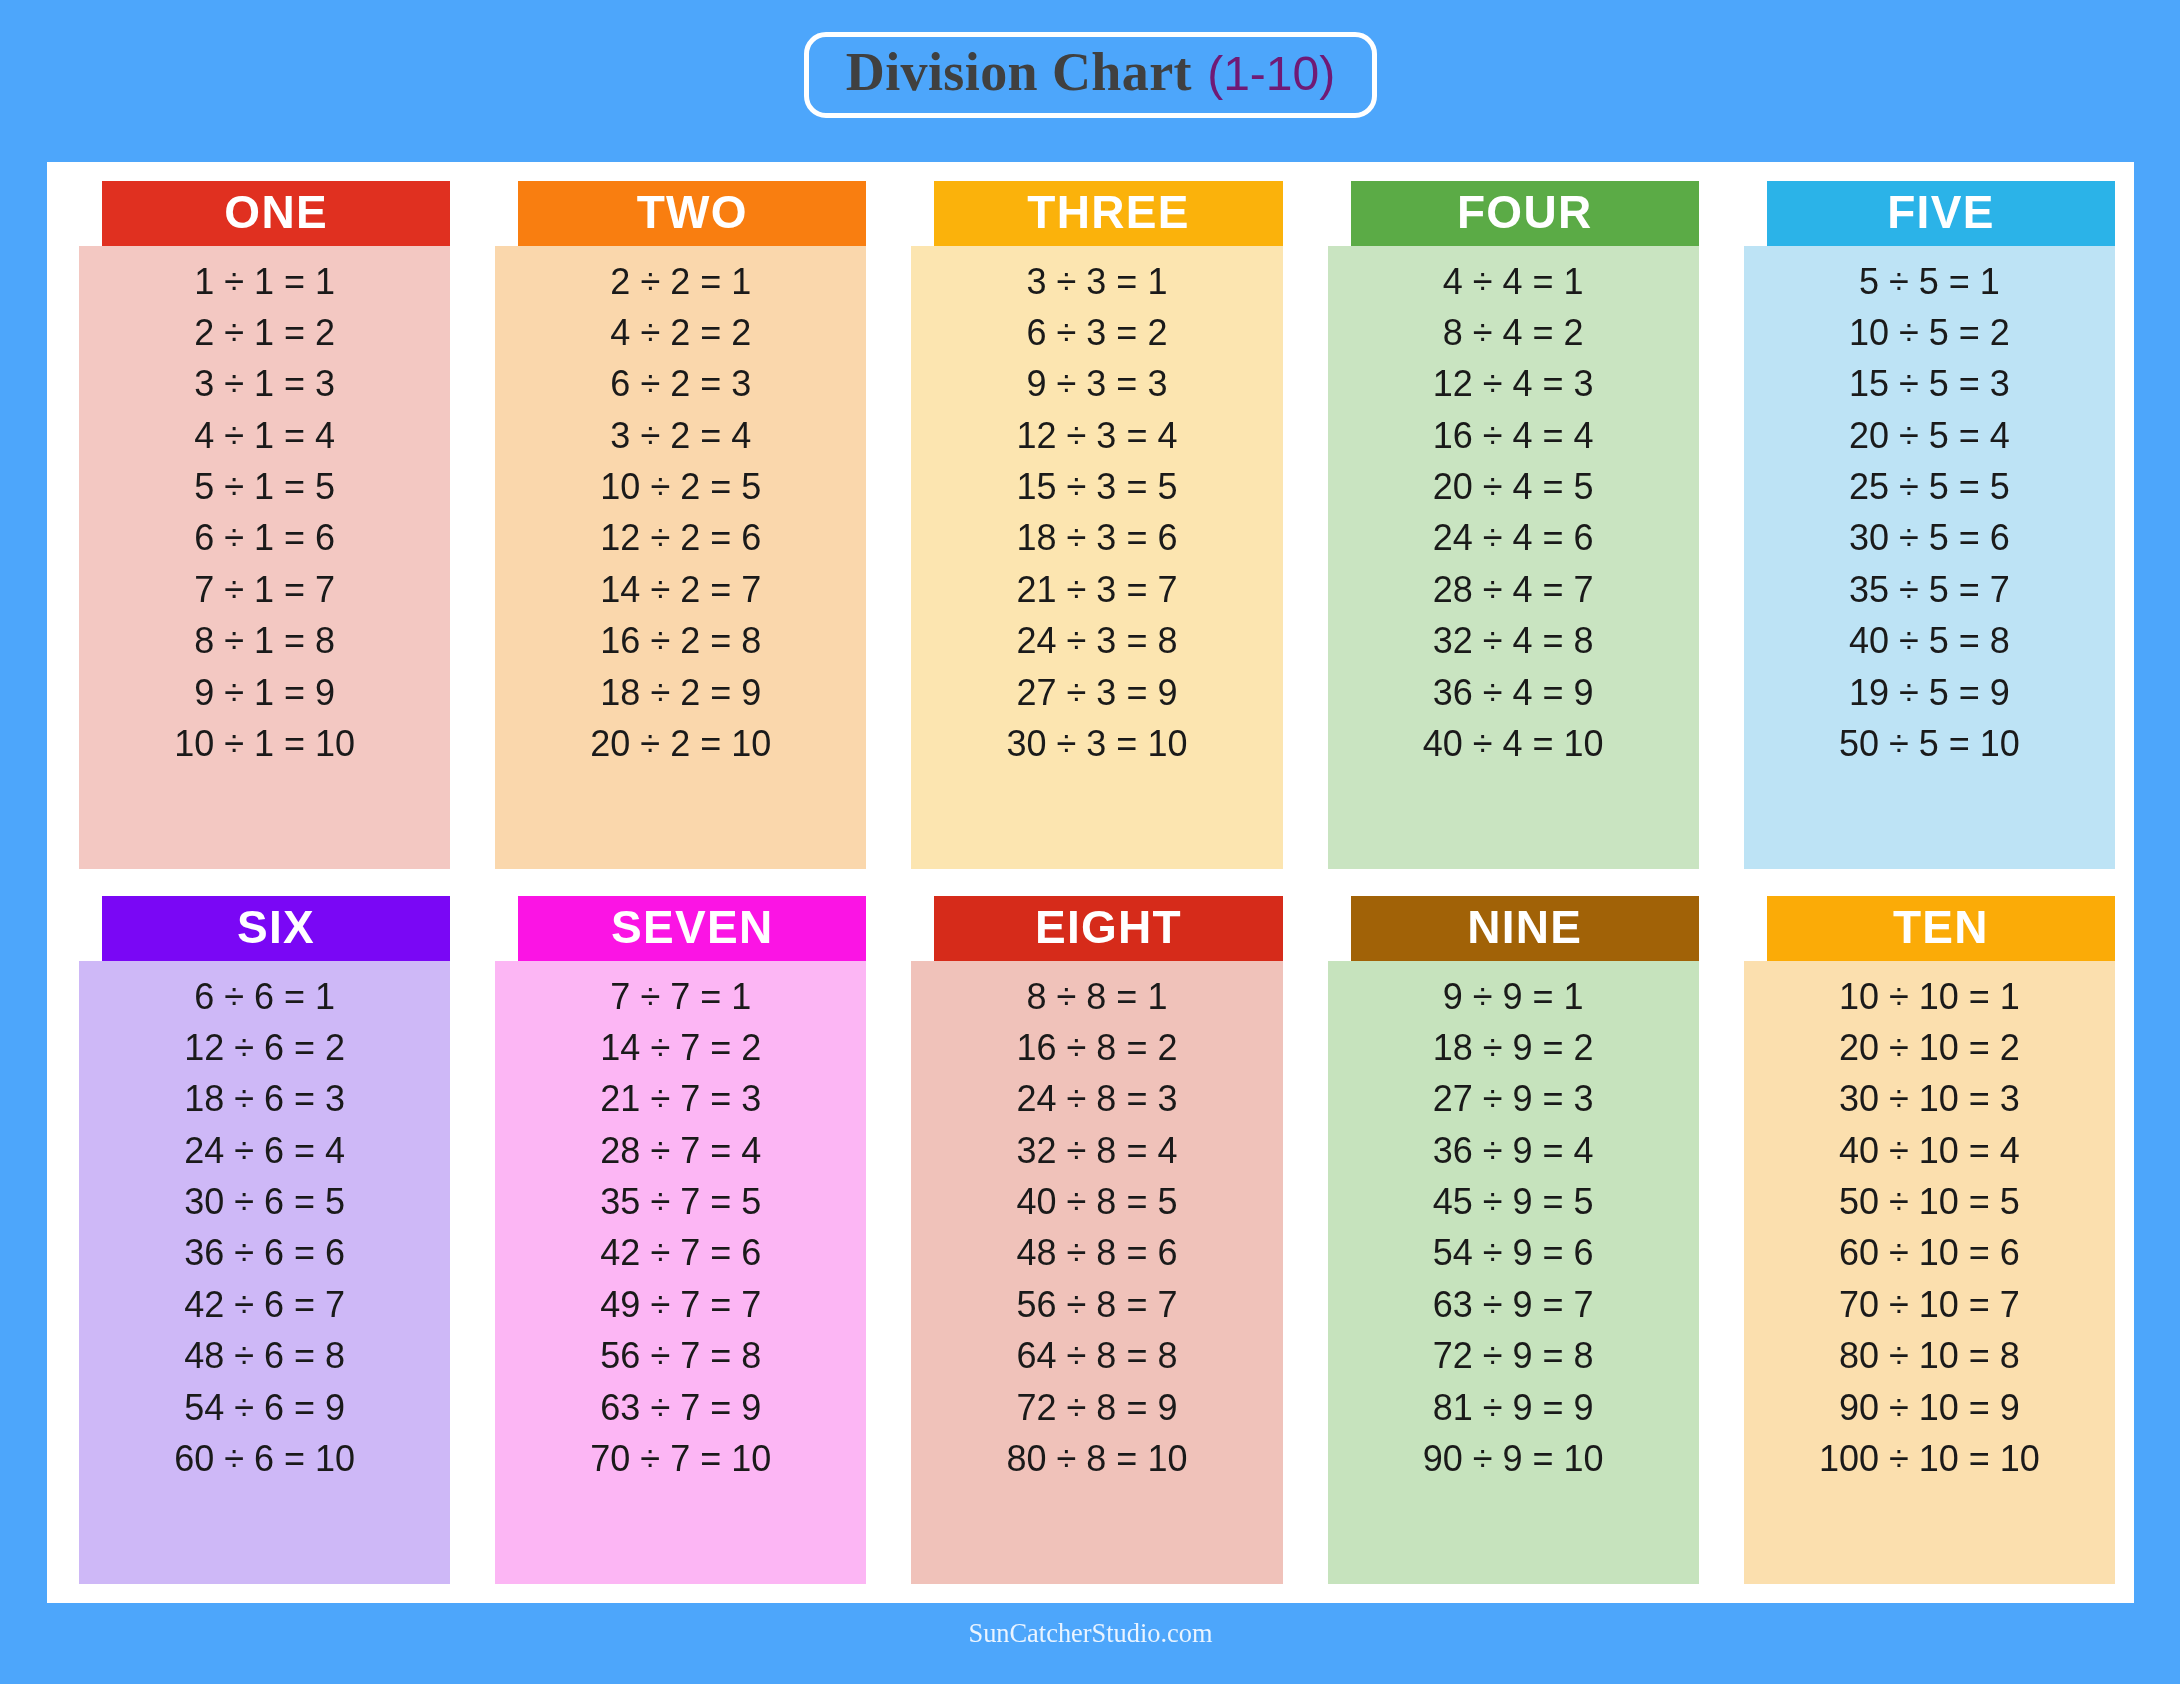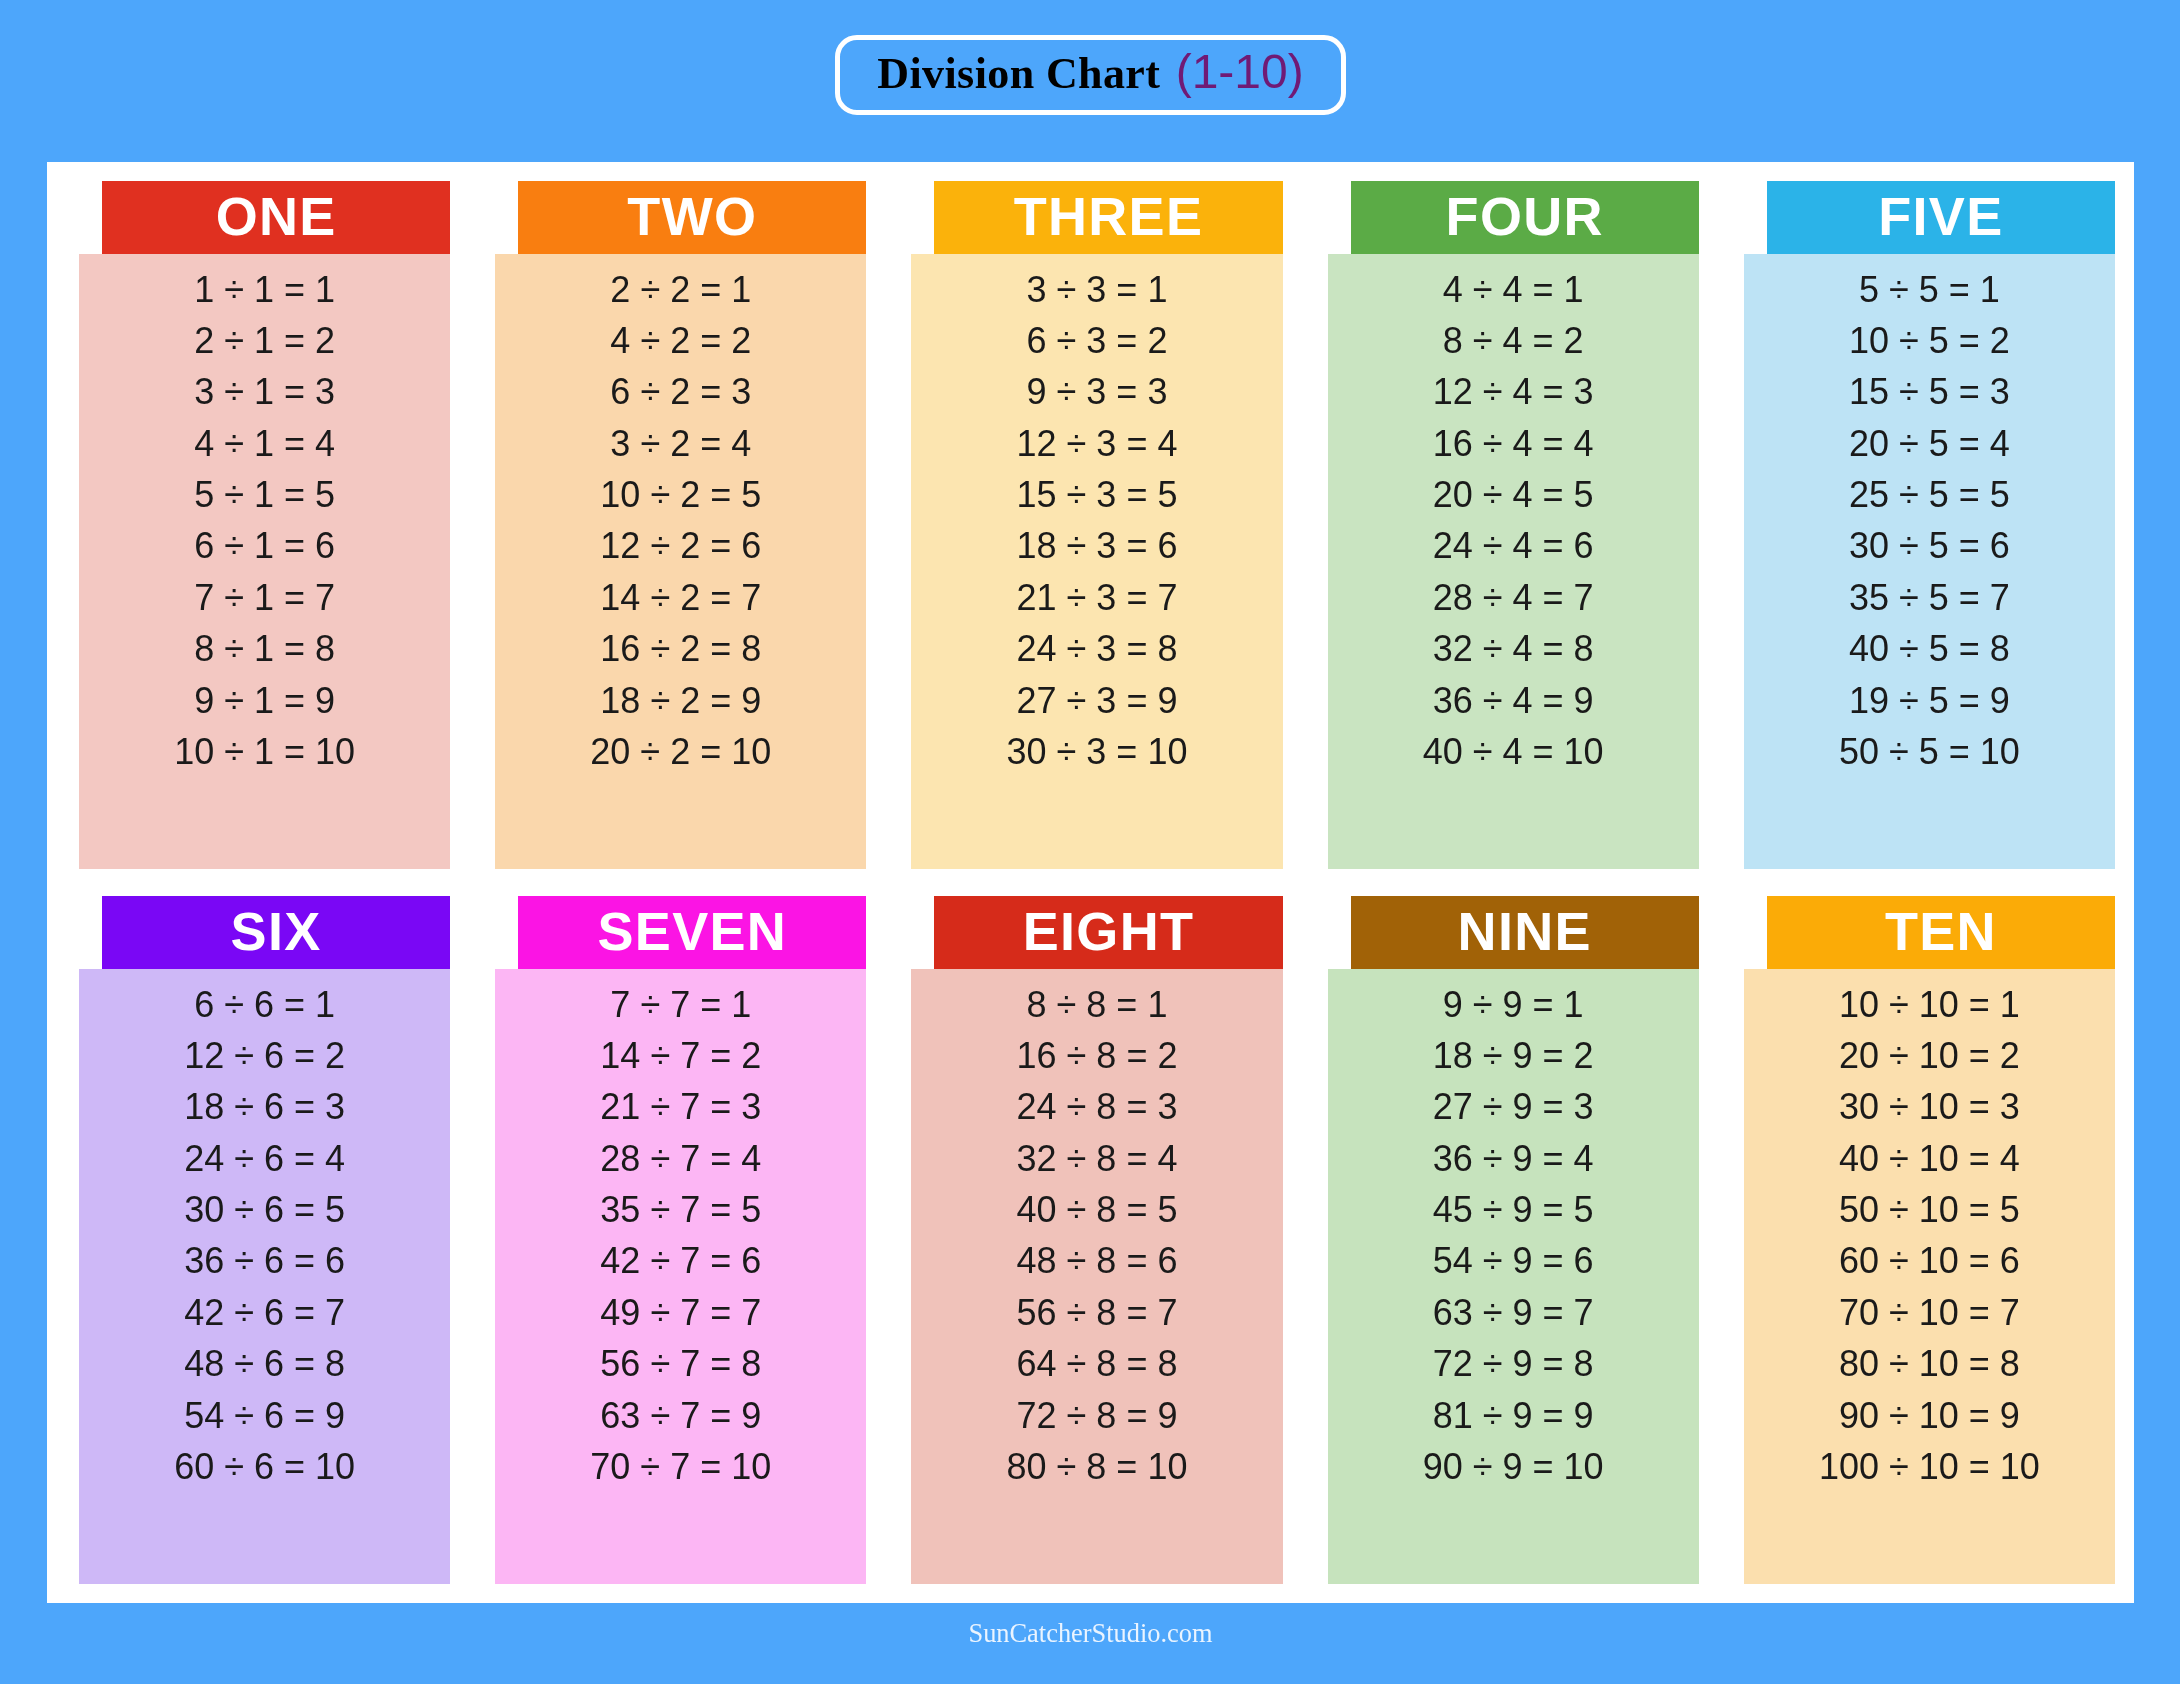--- a/index.html
+++ b/index.html
@@ -31,22 +31,22 @@
   }
   .title-box {
     border: 5.1px solid #ffffff;
     border-radius: 22px;
     padding: 8.5px 37px 13.6px 37px;
     display: flex;
     align-items: baseline;
     gap: 15.3px;
   }
   .title-main {
-    color: #000000;
-    font-size: 44px;
+    color: #404040;
+    font-size: 54px;
     font-weight: bold;
     letter-spacing: 0.4px;
     line-height: 1;
     font-family: "Liberation Serif", serif;
   }
   .title-range {
     color: #701a75;
     font-size: 48px;
     font-weight: normal;
     line-height: 1;
@@ -73,21 +73,21 @@
     height: 100%;
   }
   .card {
     display: flex;
     flex-direction: column;
     overflow: hidden;
   }
   .card-header {
     text-align: center;
     color: #ffffff;
-    font-size: 54px;
+    font-size: 46px;
     font-weight: bold;
     letter-spacing: 1.3px;
     padding: 7.7px 0 11px 0;
     line-height: 1;
     font-family: "Liberation Sans", sans-serif;
     margin-left: 36px;
   }
   .card-body {
     flex: 1;
     display: flex;

